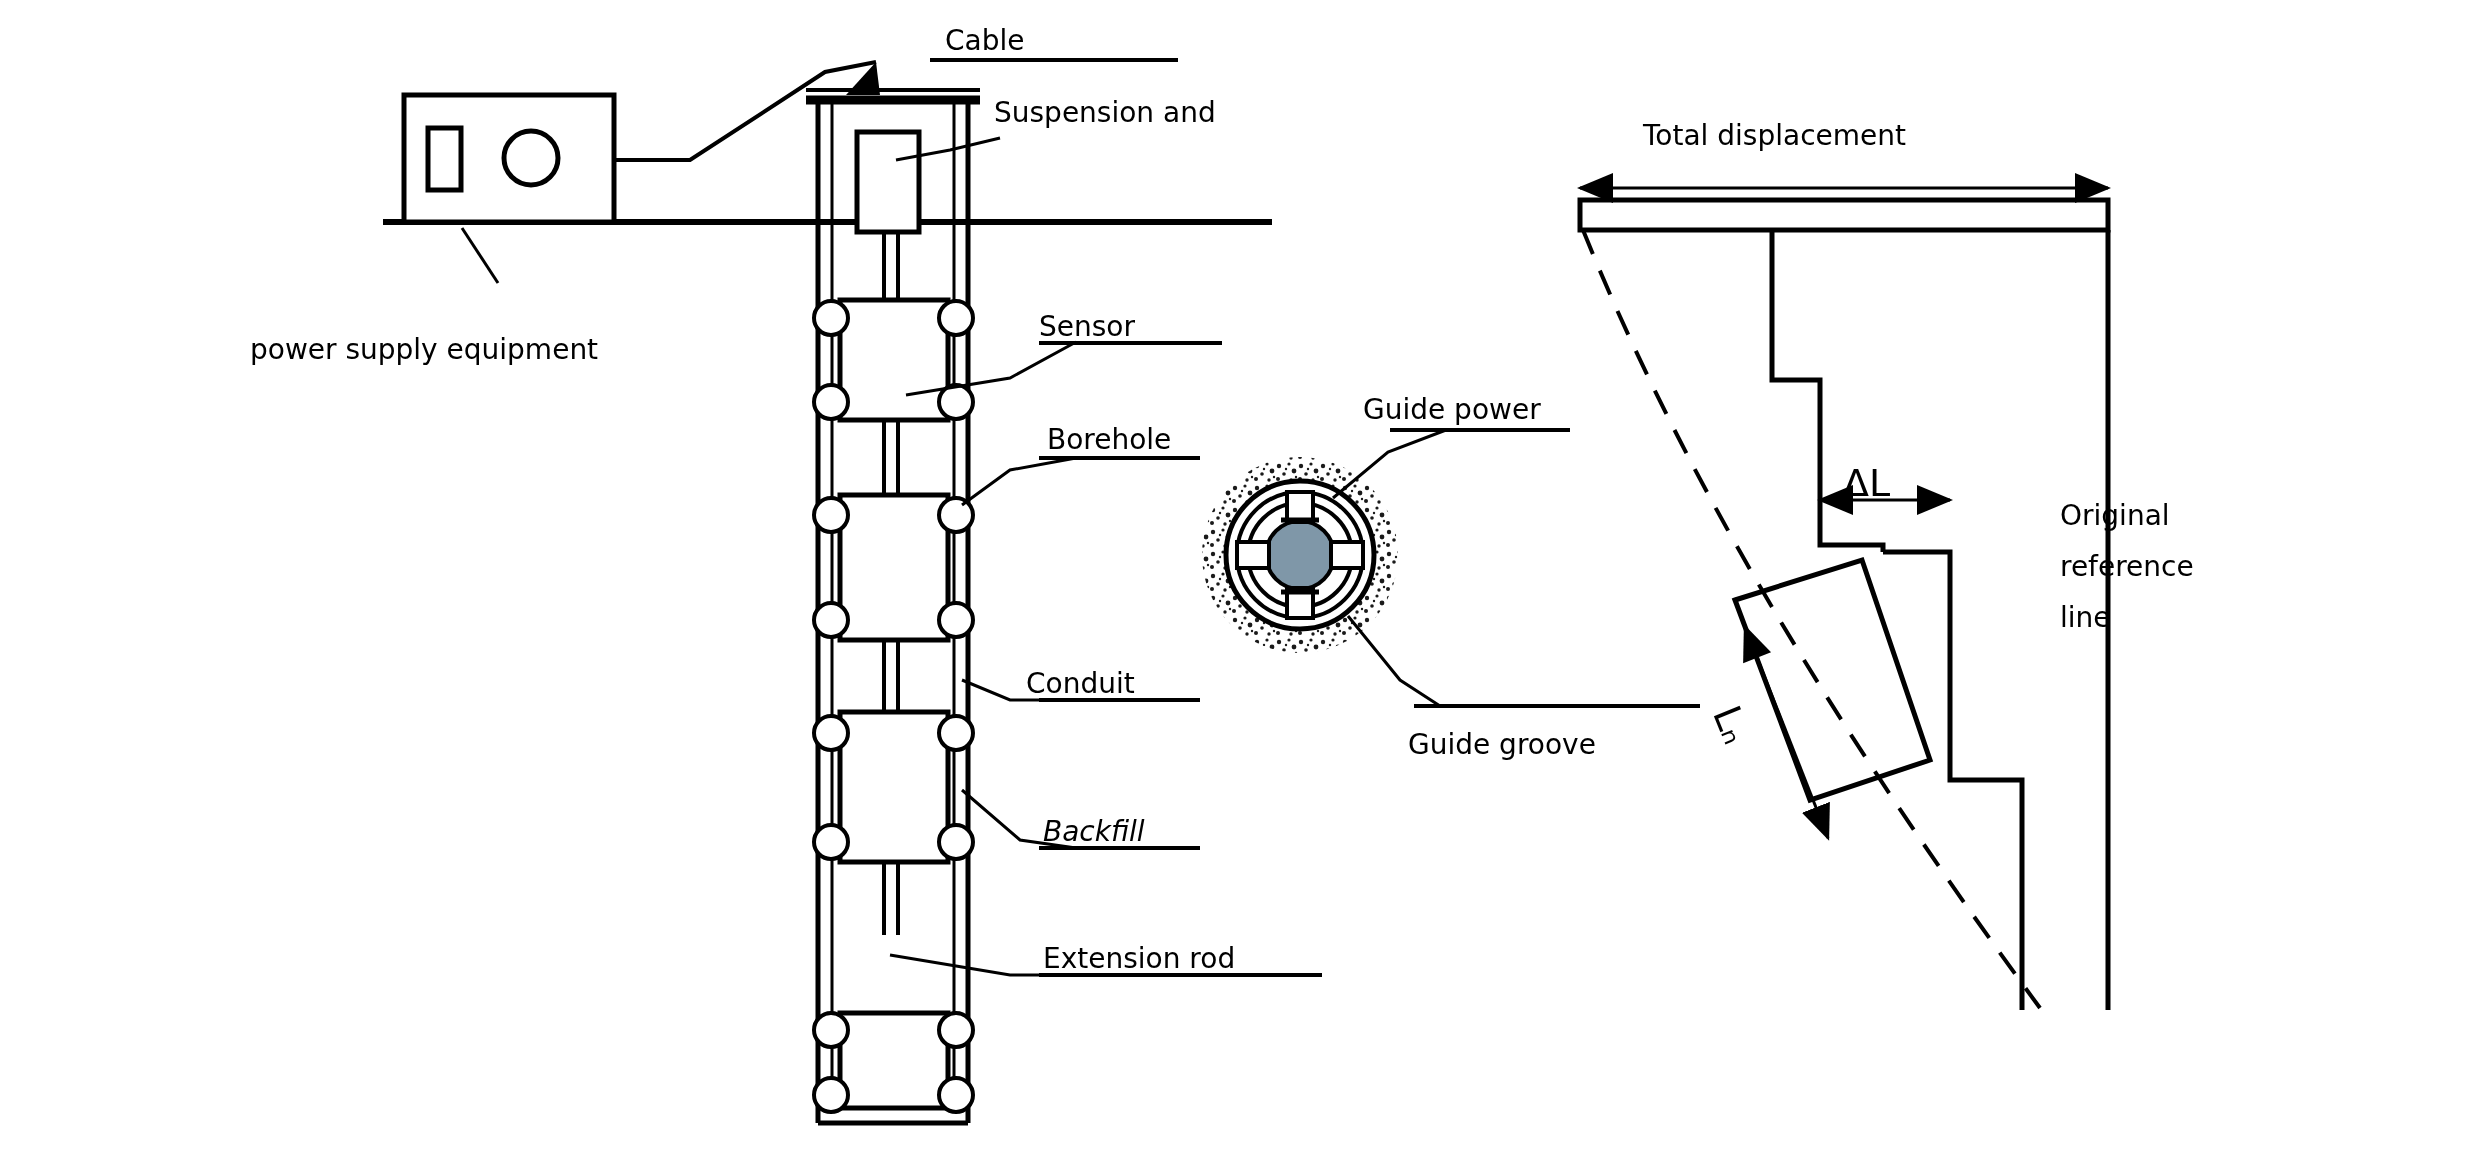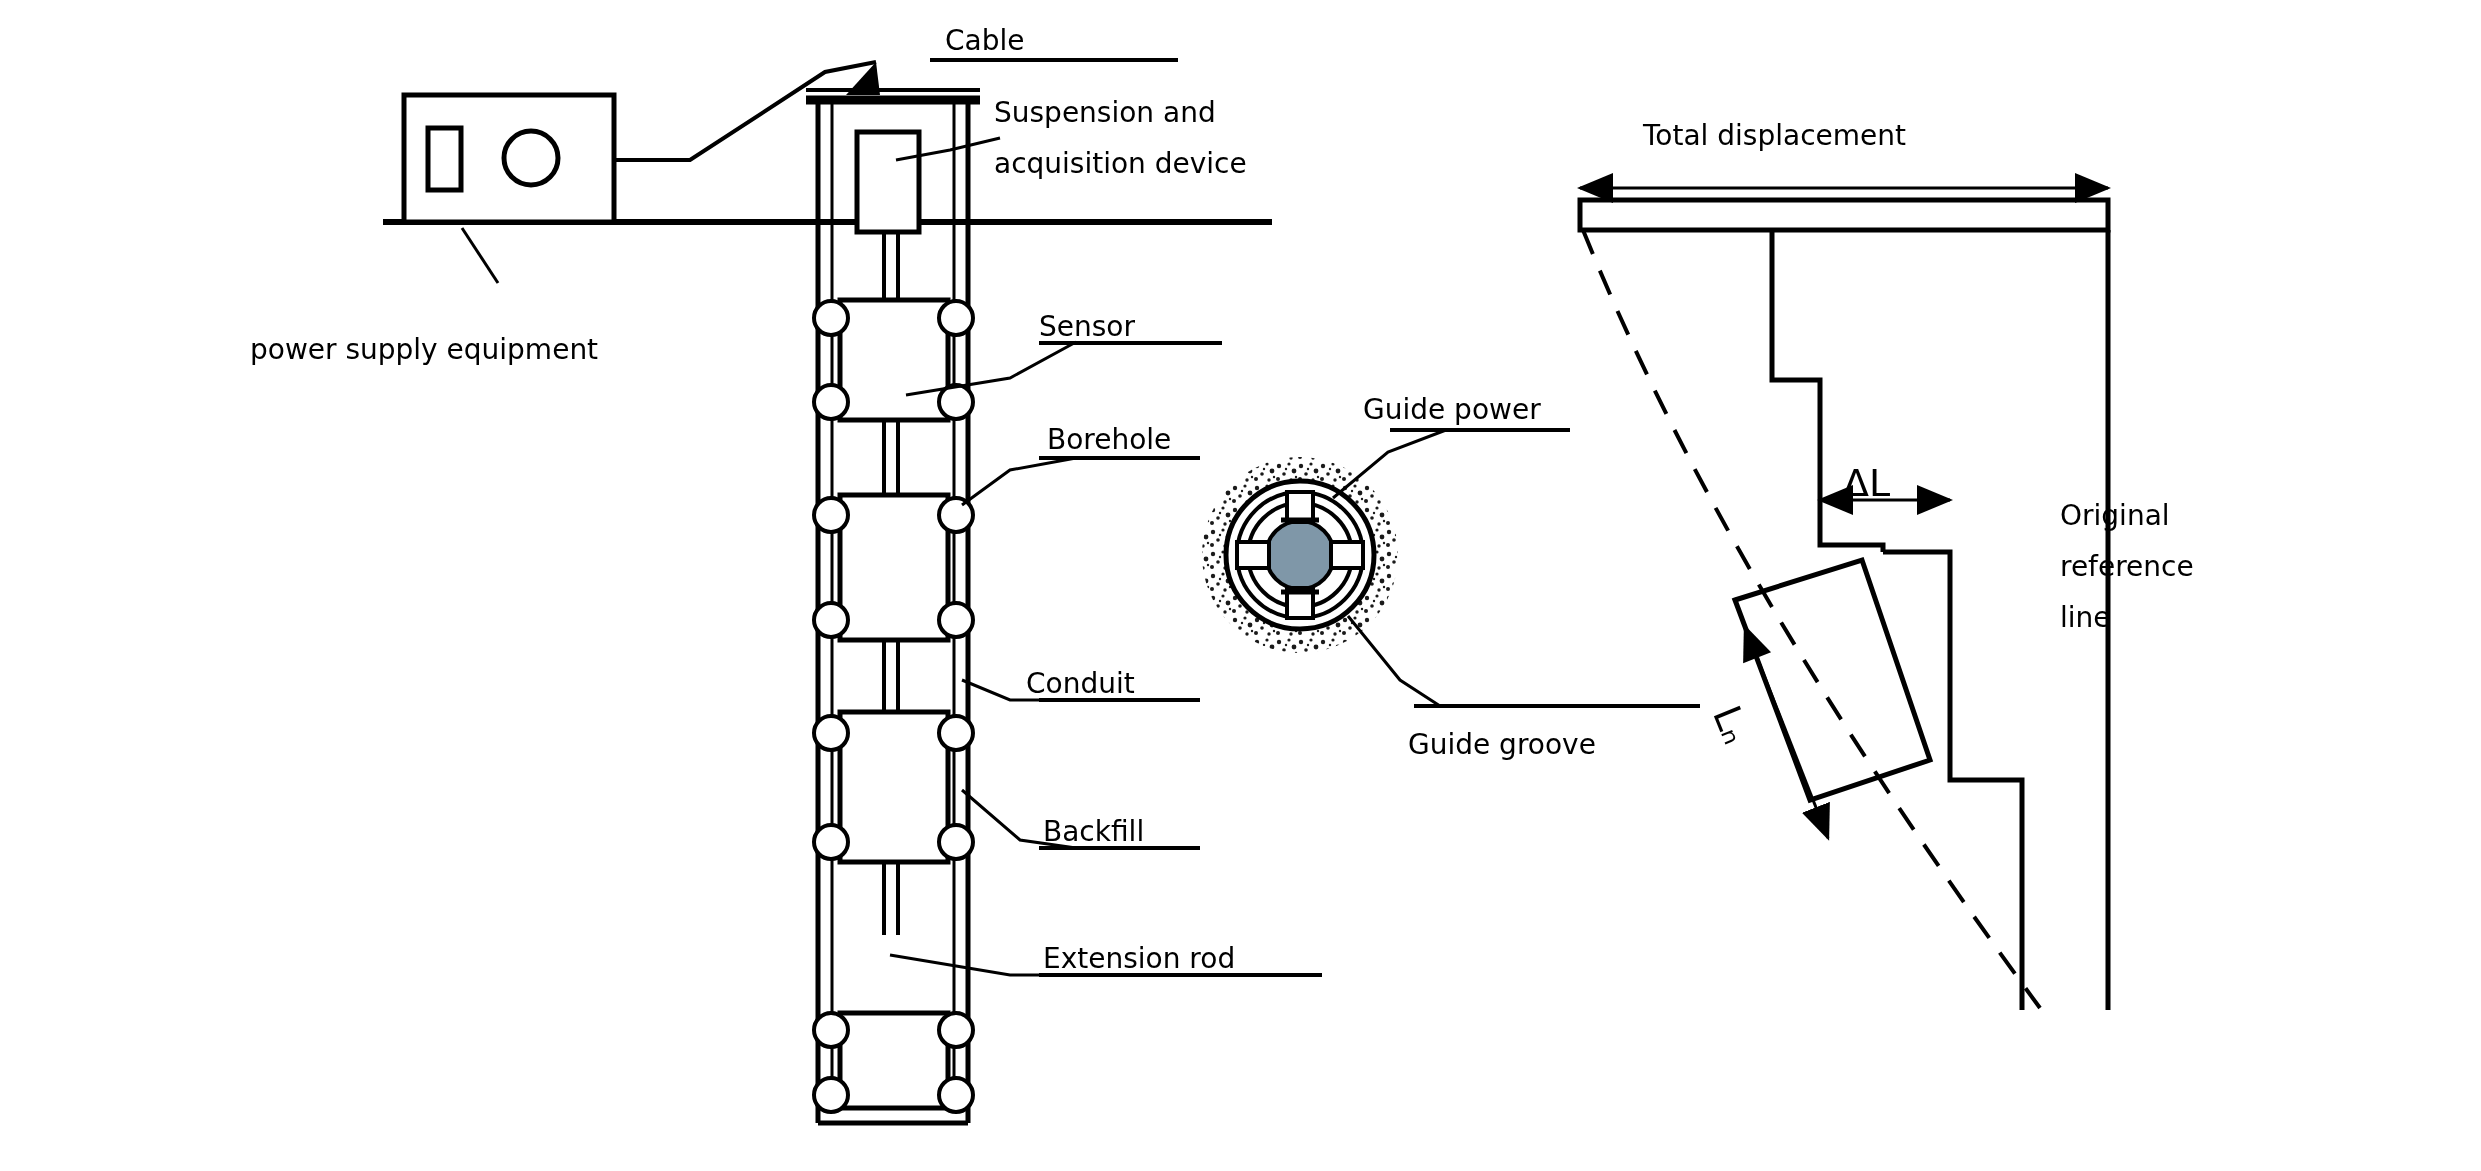--- a/index.html
+++ b/index.html
@@ -184,28 +184,27 @@
 
         <line x1="2108" y1="230" x2="2108" y2="1010" stroke-width="5"></line>
 
         <path d="M1583 230 C 1700 520, 1880 790, 2040 1008" stroke-width="4" stroke-dasharray="26 18" fill="none"></path>
       </g>
     </g>
   </svg>
 
   <div class="lbl" style="left:945px; top:25px;">Cable</div>
   <div class="lbl" style="left:994px; top:97px;">Suspension and</div>
-  <div class="lbl" style="left:994px; top:148px;">acquisition device</div>
 
   <div class="lbl" style="left:250px; top:334px;">power supply equipment</div>
 
   <div class="lbl" style="left:1039px; top:311px;">Sensor</div>
   <div class="lbl" style="left:1015px; top:424px;margin-left:32px;">Borehole</div>
   <div class="lbl" style="left:1026px; top:668px;">Conduit</div>
-  <div class="lbl" style="left:1043px; top:816px;">Backfill</div>
+  <div class="lbl" style="left:1043px; top:816px;font-style:italic;">Backfill</div>
   <div class="lbl" style="left:1043px; top:943px;">Extension rod</div>
 
   <div class="lbl" style="left:1363px; top:394px;">Guide power</div>
   <div class="lbl" style="left:1408px; top:713px;margin-top:16px;">Guide groove</div>
 
   <div class="lbl" style="left:1643px; top:120px;">Total displacement</div>
 
   <div class="lbl" style="left:2060px; top:500px;">Original</div>
   <div class="lbl" style="left:2060px; top:551px;">reference</div>
   <div class="lbl" style="left:2060px; top:602px;">line</div>

